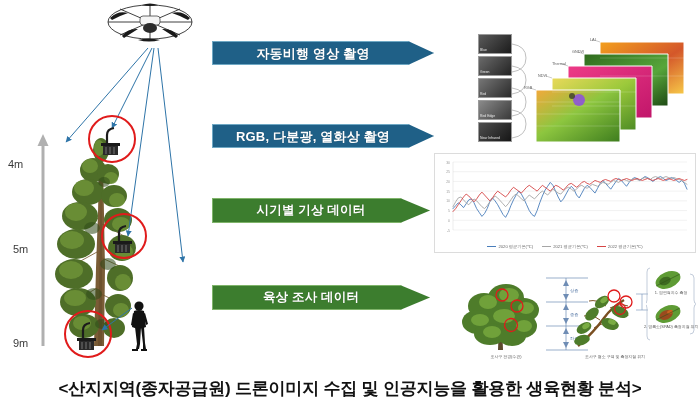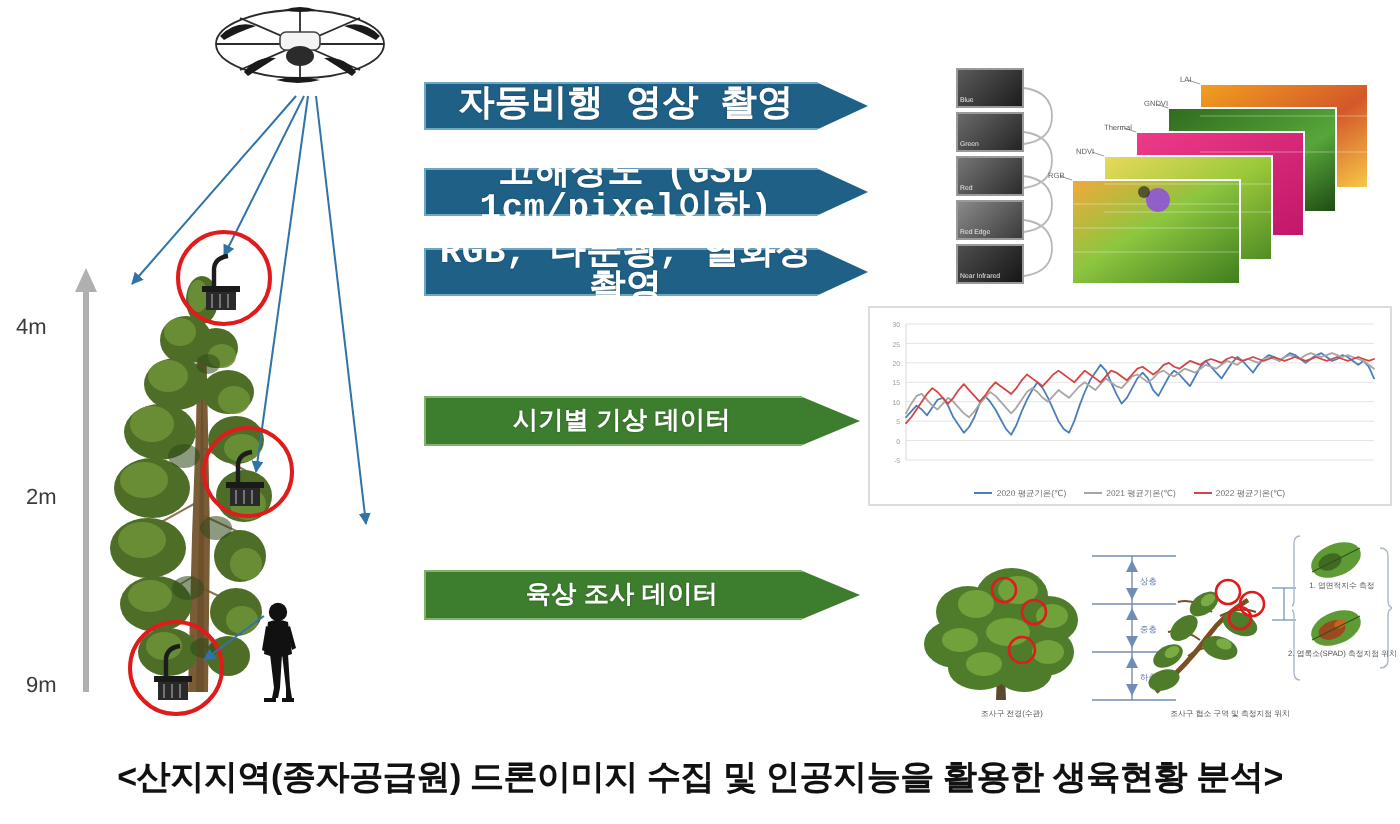--- a/index.html
+++ b/index.html
@@ -21,22 +21,21 @@
     font-weight:bold;
     letter-spacing:.2px;
     box-sizing:border-box;
     text-align:center;
     line-height:1;
   }
   .banner.blue{
     background:#1F6087;
     border:1px solid #6FA8C4;
     clip-path:polygon(0 0, calc(100% - 26px) 0, 100% 50%, calc(100% - 26px) 100%, 0 100%);
-    font-size:18px;
-    font-family:Liberation Mono, monospace;
+    font-size:13px;
   }
   .banner.green{
     background:#3C7D2E;
     border:1px solid #7FB46A;
     clip-path:polygon(0 0, calc(100% - 30px) 0, 100% 50%, calc(100% - 30px) 100%, 0 100%);
     font-size:12.5px;
   }
   .banner .txt{padding-right:20px;text-shadow:0 0 1px rgba(0,0,0,.35);}
 
   
@@ -91,21 +90,21 @@
 </head>
 <body>
 
 <div id="stage">
 
   <svg class="abs" style="left:36px;top:134px;" width="14" height="216">
     <line x1="7" y1="212" x2="7" y2="10" stroke="#b0b0b0" stroke-width="3"></line>
     <polygon points="7,0 1.5,12 12.5,12" fill="#b0b0b0"></polygon>
   </svg>
   <div class="axis-label" style="left:8px;top:158px;">4m</div>
-  <div class="axis-label" style="left:13px;top:243px;">2m</div>
+  <div class="axis-label" style="left:13px;top:243px;">5m</div>
   <div class="axis-label" style="left:13px;top:337px;">9m</div>
 
   <svg class="abs" style="left:44px;top:118px;" width="110" height="232">
 
     <path d="M50 228 L52 150 L54 95 L55 48 L57 30 L59 48 L60 96 L61 150 L60 228 Z" fill="#7a5c36"></path>
     <path d="M54 228 L56 120 L57 60 L58 120 L58 228 Z" fill="#5f4525" opacity="0.5"></path>
 
     <g stroke="#6f5429" stroke-width="1" fill="none" opacity="0.8">
       <path d="M55 70 L36 84"></path>
         <path d="M57 78 L74 88"></path>
@@ -241,23 +240,20 @@
       <marker id="ah2" markerWidth="7" markerHeight="7" refX="5.5" refY="3" orient="auto">
         <path d="M0,0 L6,3 L0,6 z" fill="#2E74A8"></path>
       </marker>
     </defs>
     <line x1="36" y1="8" x2="6" y2="30" stroke="#2E74A8" stroke-width="1" marker-end="url(#ah2)"></line>
   </svg>
 
 
   <div class="banner blue" style="left:212px;top:41px;width:222px;height:24px;">
     <span class="txt">자동비행 영상 촬영</span>
-  </div>
-  <div class="banner blue" style="left:212px;top:84px;width:222px;height:24px;">
-    <span class="txt">고해상도 (GSD 1cm/pixel이하)</span>
   </div>
   <div class="banner blue" style="left:212px;top:124px;width:222px;height:24px;">
     <span class="txt">RGB, 다분광, 열화상 촬영</span>
   </div>
 
   <div class="banner green" style="left:212px;top:285px;width:218px;height:25px;">
     <span class="txt">육상 조사 데이터</span>
   </div>
   <div class="banner green" style="left:212px;top:198px;width:218px;height:25px;">
     <span class="txt">시기별 기상 데이터</span>

